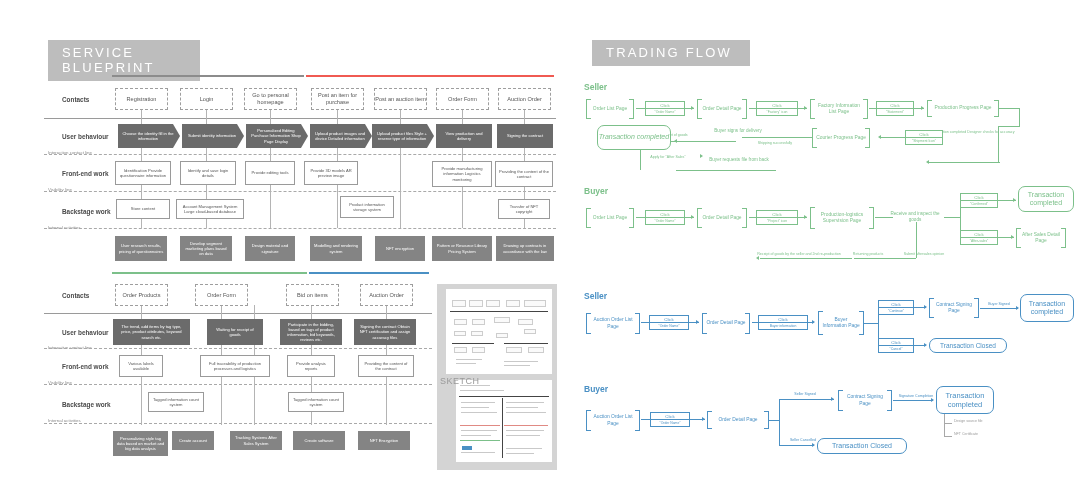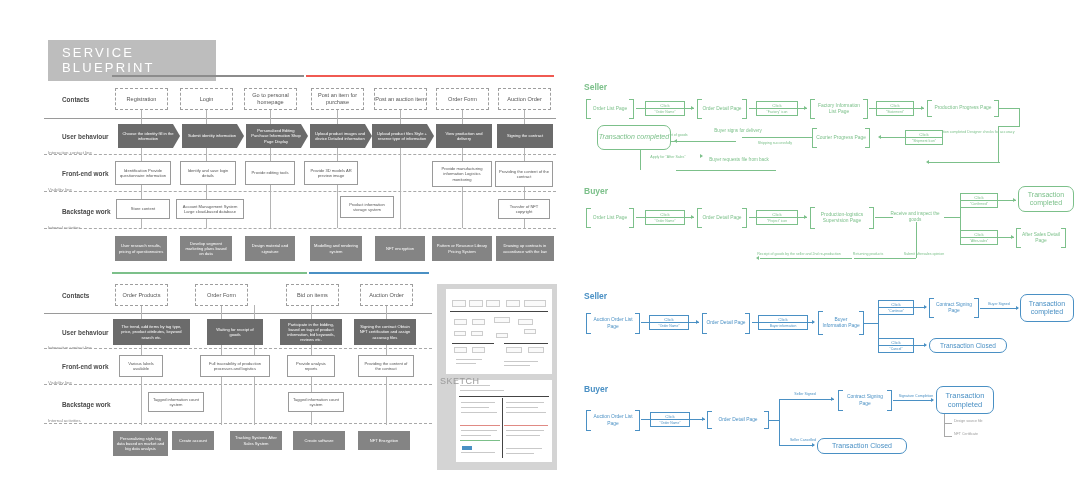--- a/index.html
+++ b/index.html
@@ -15,21 +15,21 @@
   
   .banner {
     position: absolute;
     background: #bdbdbd;
     color: #ffffff;
     font-size: 13px;
     letter-spacing: 2.2px;
     padding: 5px 14px 6px 14px;
     font-weight: 400;
   }
-  #banner-blueprint { left: 48px; top: 40px; width: 168px; }
+  #banner-blueprint { left: 48px; top: 40px; width: 152px; }
   #banner-trading   { left: 592px; top: 40px; width: 158px; }
 
   
   .bp { position: absolute; }
   .bp-rowlabel {
     position: absolute;
     font-size: 6.4px;
     color: #4a4a4a;
     font-weight: bold;
     white-space: nowrap;
@@ -137,20 +137,21 @@
 
   .g { color: #7cc08a; }
   .b { color: #4a90c4; }
 </style>
 </head>
 <body>
 
 <div class="page">
 
   <div class="banner" id="banner-blueprint">SERVICE BLUEPRINT</div>
+  <div class="banner" id="banner-trading">TRADING FLOW</div>
 
   <div class="bp" id="bp-top" style="left:0;top:0;width:570px;height:270px;">
 
     <div class="topbar" style="left:112px;top:75px;width:192px;background:#8c8c8c;"></div>
     <div class="topbar" style="left:306px;top:75px;width:248px;background:#f05a52;"></div>
 
     <div class="bp-rowlabel" style="left:62px;top:96px;">Contacts</div>
 
     <div class="bp-rowlabel" style="left:62px;top:133px;">User behaviour</div>
     <div class="bp-sublabel" style="left:48px;top:150px;">Interaction contact line</div>

